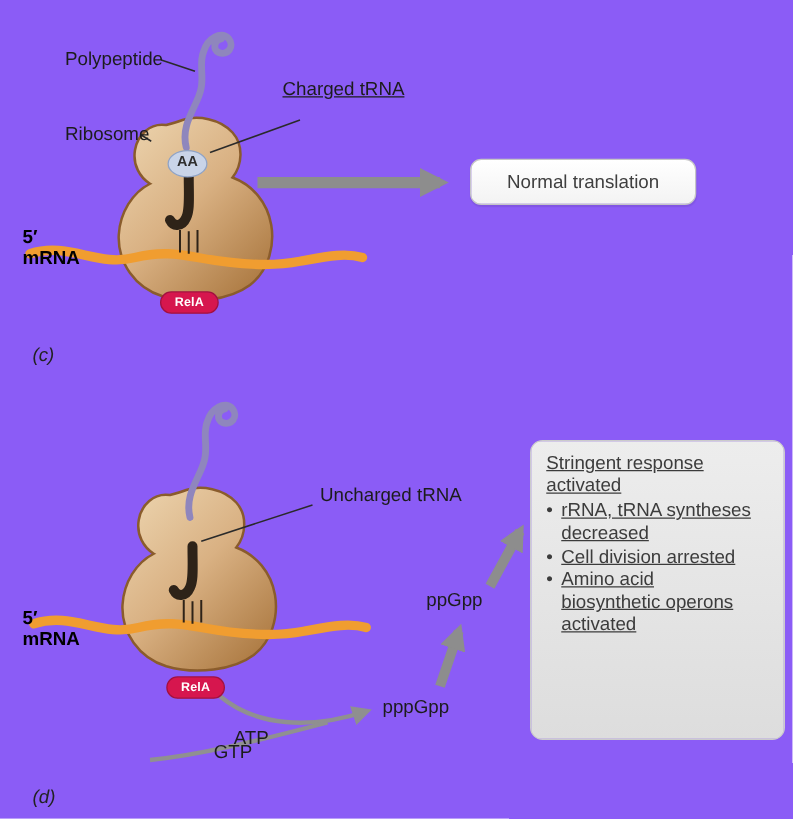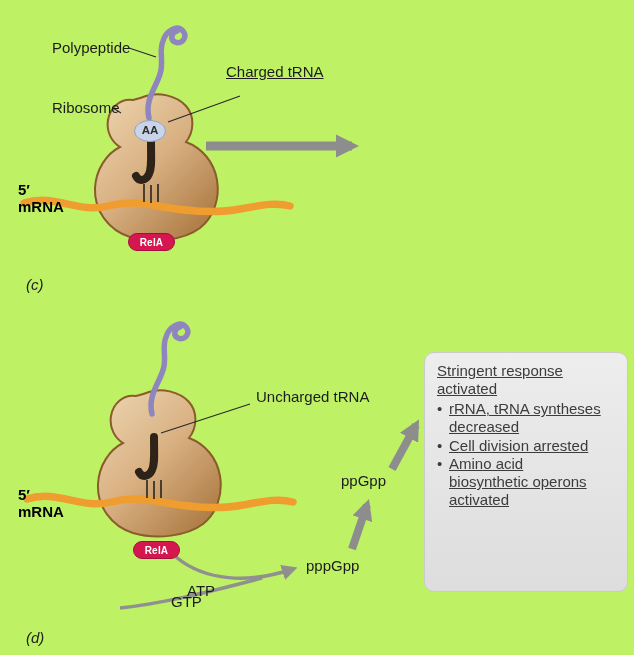--- a/index.html
+++ b/index.html
@@ -1,17 +1,17 @@
 <!DOCTYPE html>
 <html><head>
 <meta charset="utf-8">
 <style>
   html,body { margin:0; padding:0; background:#fff; }
   .stage {
-    position:relative; width:634px; height:655px; background:#bef264;
+    position:relative; width:634px; height:655px; background:#8b5cf6;
     font-family:"Liberation Sans", sans-serif; overflow:hidden;
   }
   .art { position:absolute; left:0; top:0; }
   .lbl { position:absolute; font-size:15px; color:#1c1c1c; white-space:nowrap; }
   .panel-tag { font-style:italic; color:#222; }
   .mrna-lab { font-weight:bold; color:#000; line-height:1.12; font-size:15px; }
   .aa-lab { position:absolute; width:22px; text-align:center; font-size:11.5px; color:#2e2e2e; font-weight:bold; }
   .rela {
     position:absolute; width:47px; height:18px; background:#d6164e;
     border:1px solid #a31040; border-radius:9px; color:#fff;
@@ -105,20 +105,21 @@
 
   <div class="aa-lab" style="left:139px; top:124px;">AA</div>
 
   <div class="lbl mrna-lab" style="left:18px; top:182px;">
     <div>5′</div>
     <div>mRNA</div>
   </div>
 
   <div class="rela" style="left:128px; top:233px;">RelA</div>
 
+  <div class="outcome-c">Normal translation</div>
 
   <div class="lbl panel-tag" style="left:26px; top:276px;">(c)</div>
 
   <div class="lbl" style="left:256px; top:388px;">Uncharged tRNA</div>
 
   <div class="lbl mrna-lab" style="left:18px; top:487px;">
     <div>5′</div>
     <div>mRNA</div>
   </div>
 

